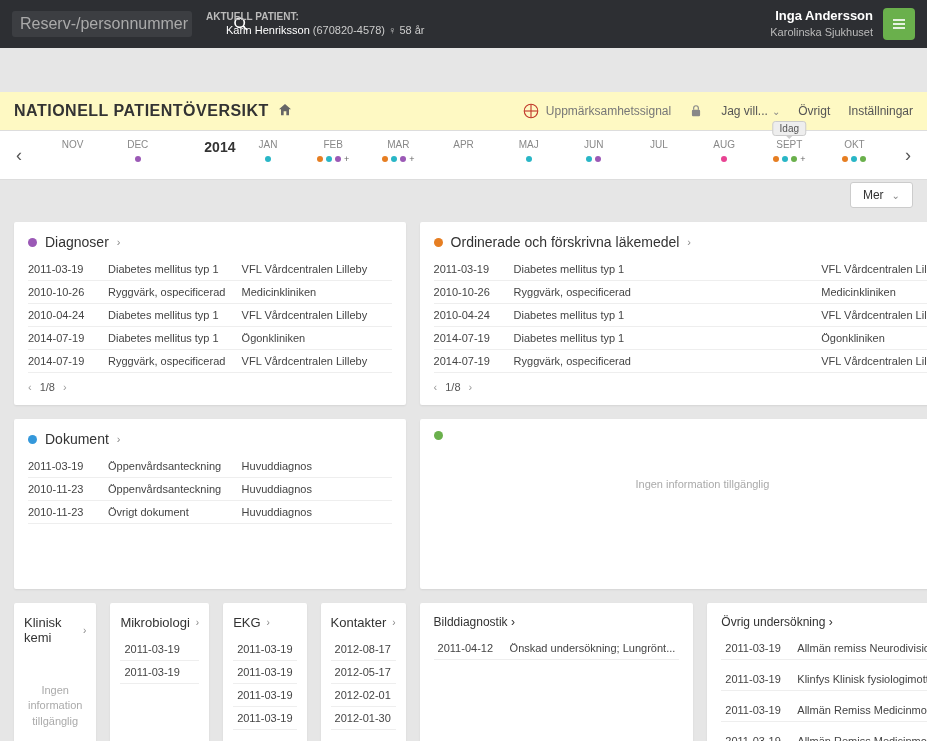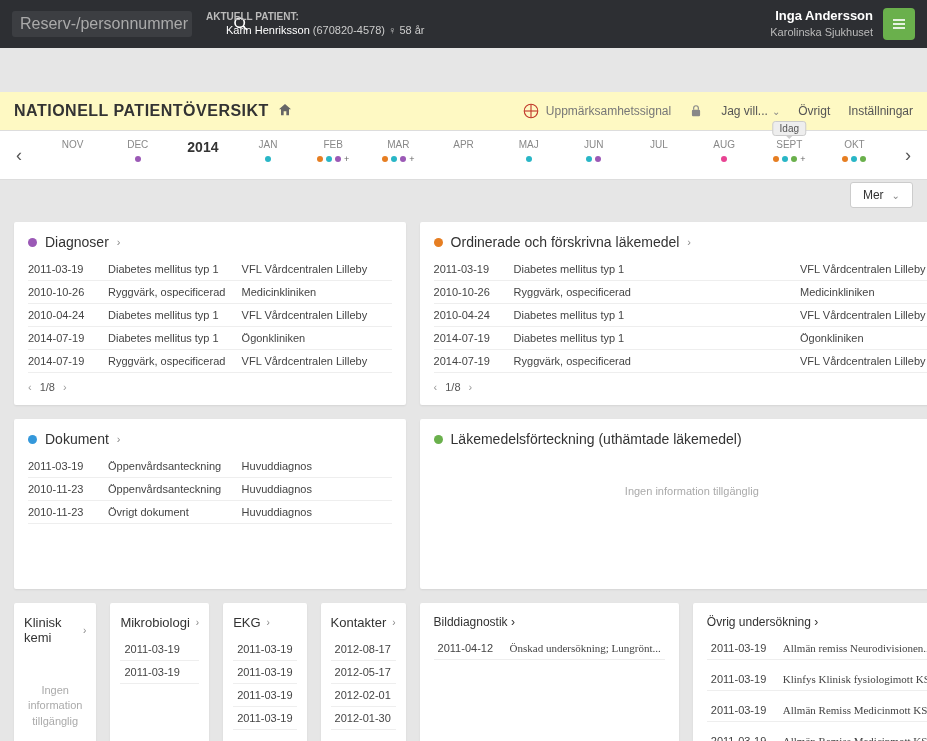--- a/index.html
+++ b/index.html
@@ -28,21 +28,21 @@
 .jagvill { display: flex; align-items: center; gap: 4px; cursor: pointer; }
 .chev { font-size: 10px; color: #888; }
 
 .timeline { background: #fff; border-bottom: 1px solid #ddd; padding: 8px 0 10px; position: relative; }
 .timeline-inner { display: flex; align-items: flex-start; justify-content: space-between; padding: 0 40px; position: relative; }
 .tl-arrow { position: absolute; top: 50%; transform: translateY(-50%); color: #555; font-size: 18px; cursor: pointer; padding: 6px; }
 .tl-arrow.left { left: 10px; }
 .tl-arrow.right { right: 10px; }
 .month { text-align: center; flex: 1; position: relative; }
 .month .m-label { font-size: 10px; color: #888; }
-.month.year .m-label { font-size: 14px; font-weight: 700; color: #333; }
+.month.year .m-label { font-size: 14px; font-weight: 700; color: #333; text-align: right; }
 .month .dots { margin-top: 4px; display: flex; justify-content: center; gap: 3px; font-size: 9px; height: 10px; align-items: center; }
 .dot { width: 6px; height: 6px; border-radius: 50%; display: inline-block; }
 .d-blue { background: #29b6c6; }
 .d-green { background: #6ab04c; }
 .d-purple { background: #9b59b6; }
 .d-orange { background: #e67e22; }
 .d-pink { background: #e84393; }
 .plus { font-size: 9px; color: #666; }
 .today-tag { position: absolute; top: -18px; left: 50%; transform: translateX(-50%); background: #eee; border: 1px solid #ccc; border-radius: 3px; padding: 1px 6px; font-size: 10px; color: #555; text-align: right; }
 .today-tag::after { content: ''; position: absolute; bottom: -4px; left: 50%; transform: translateX(-50%); width: 0; height: 0; border-left: 4px solid transparent; border-right: 4px solid transparent; border-top: 4px solid #ccc; }
@@ -73,21 +73,21 @@
 
 .empty-msg { text-align: center; color: #aaa; font-size: 11px; padding: 30px 0; }
 
 .row4 { display: flex; gap: 14px; }
 .mini-card { background: #fff; border-radius: 2px; box-shadow: 0 1px 2px rgba(0,0,0,0.08); padding: 12px 10px; flex: 1; min-height: 170px; }
 .mini-card .mini-header { font-size: 13px; font-weight: 500; display: flex; align-items: center; gap: 6px; margin-bottom: 8px; cursor: pointer; }
 .mini-card .mini-header .chev-r { font-size: 10px; color: #888; }
 .mini-row { padding: 5px 4px; border-bottom: 1px solid #eee; font-size: 11px; color: #444; white-space: nowrap; overflow: hidden; text-overflow: ellipsis; }
 .mini-row.two { display: flex; gap: 8px; margin-top: 8px; }
 .mini-row.two .mc1 { width: 64px; flex-shrink: 0; }
-.mini-row.two .mc2 { flex: 1; overflow: hidden; text-overflow: ellipsis; font-family: Liberation Serif, serif; }
+.mini-row.two .mc2 { flex: 1; overflow: hidden; text-overflow: ellipsis; }
 .mini-empty { text-align: center; color: #aaa; font-size: 11px; padding: 30px 4px; line-height: 1.4; }
 
 .row2-right { display: flex; gap: 14px; }
 .row2-right .card { flex: 1; min-height: 170px; }
 
 svg { display: block; }
 </style>
 </head>
 <body>
 
@@ -402,21 +402,20 @@
       <div class="pager">
         <span class="pg-arrow">‹</span>
         <span>1/8</span>
         <span class="pg-arrow">›</span>
       </div>
     </div>
 
     <div class="card" style="min-height:170px">
       <div class="card-header">
         <span class="status-dot sd-green"></span>
-        <span>Läkemedelsförteckning (uthämtade läkemedel)</span>
       </div>
       <div class="empty-msg">Ingen information tillgänglig</div>
     </div>
 
     <div class="row2-right">
       <div class="card">
         <div class="mini-header">
           <span class="status-dot sd-yellow"></span>
           <span>Bilddiagnostik</span>
           <span class="chev-r">›</span>

